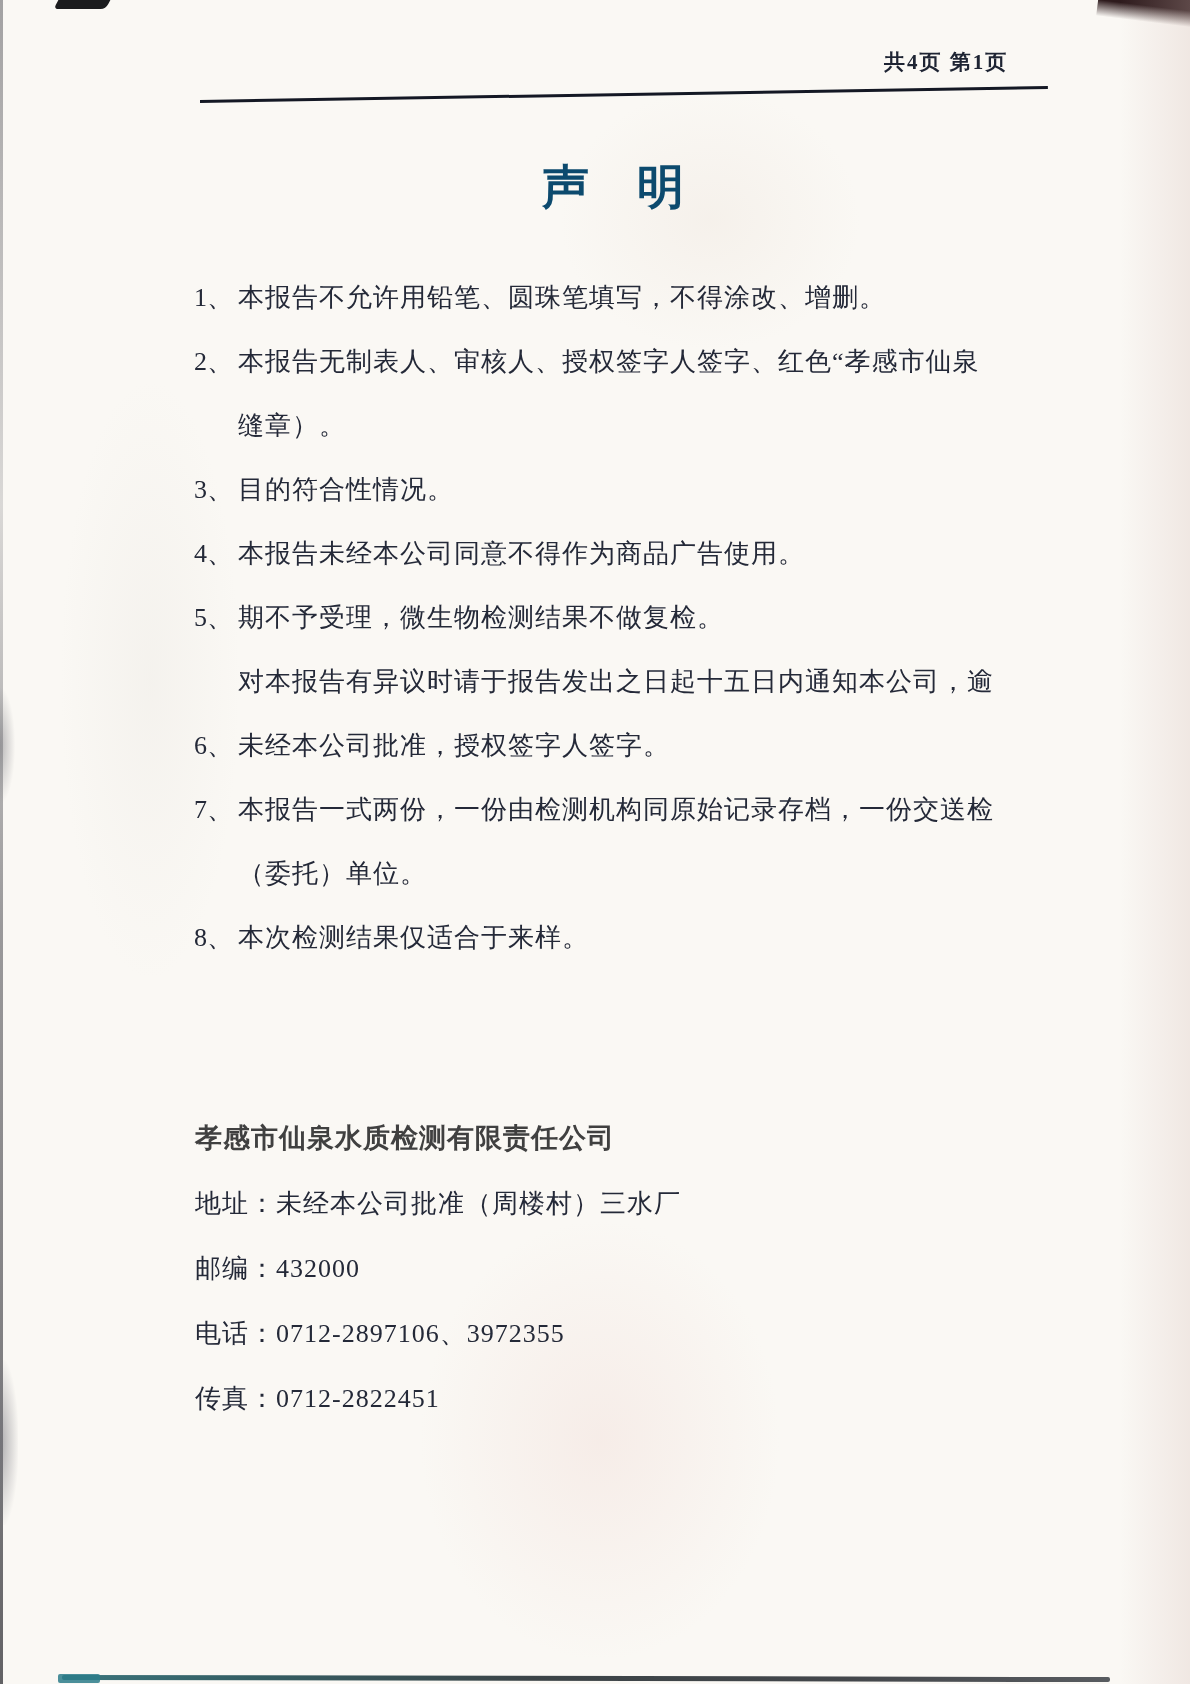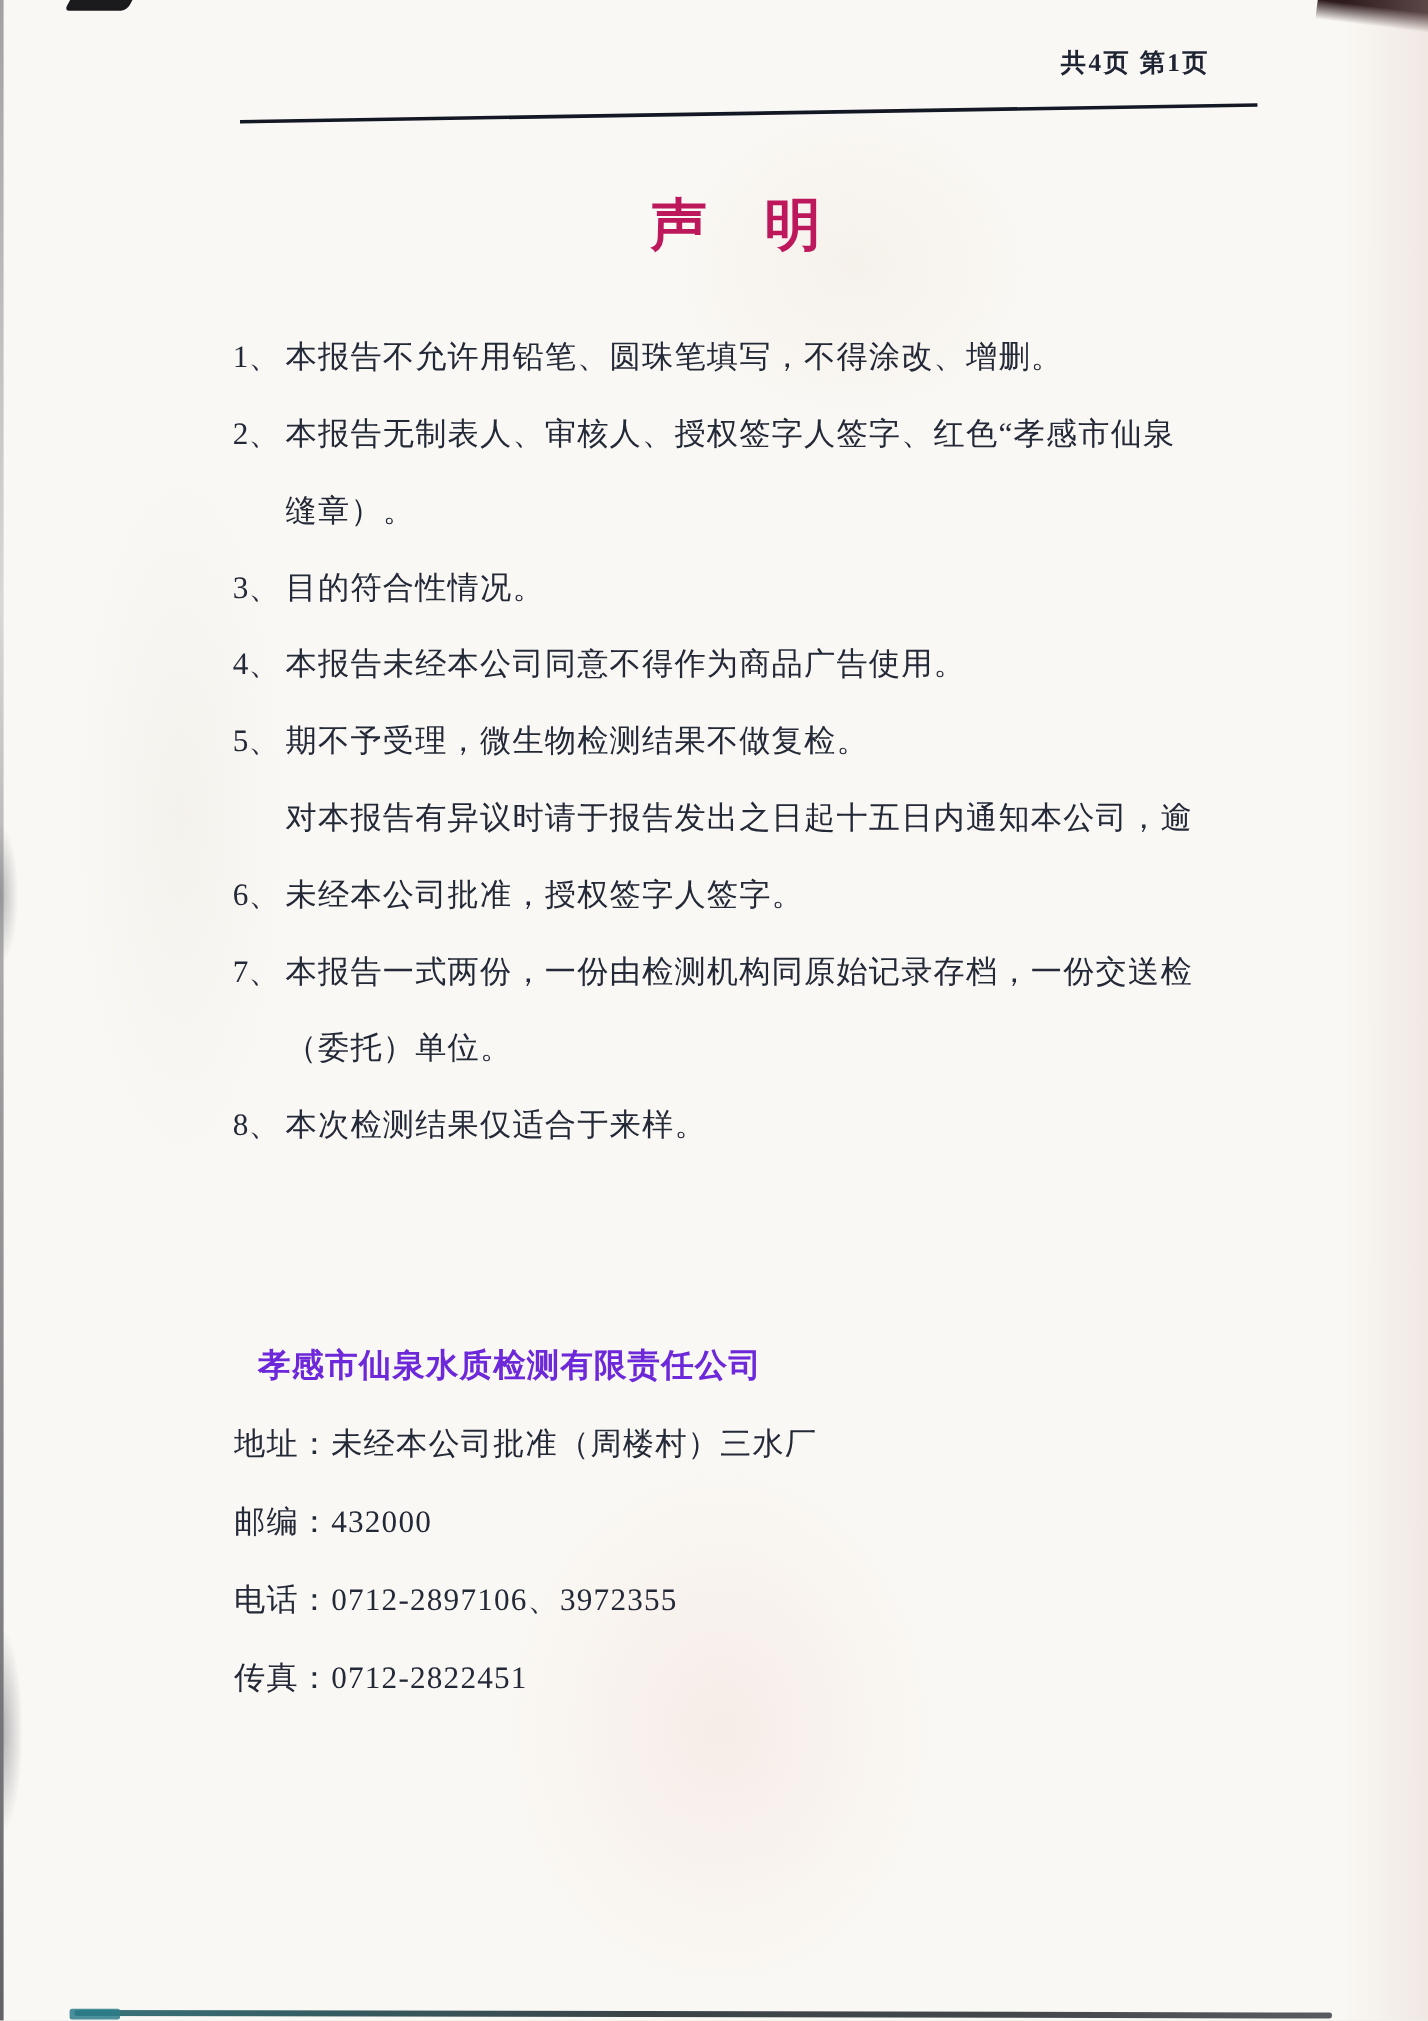--- a/index.html
+++ b/index.html
@@ -14,21 +14,21 @@
     margin: 0 auto;
     background: #faf8f4;
     overflow: hidden;
     font-family: "Liberation Serif", "DejaVu Serif", serif;
     color: #242938;
   }
 
   
   .page-info {
     position: absolute;
-    top: 38px;
+    top: 48px;
     left: 884px;
     font-size: 21px;
     font-weight: bold;
     letter-spacing: 2px;
     color: #1e2433;
     white-space: nowrap;
   }
   .header-rule {
     position: absolute;
     left: 200px;
@@ -42,21 +42,21 @@
 
   
   .doc-title {
     position: absolute;
     top: 156px;
     left: 542px;
     font-family: "Liberation Sans", "DejaVu Sans", sans-serif;
     font-size: 47px;
     font-weight: bold;
     letter-spacing: 48px;
-    color: #be185d;
+    color: #0c4a6e;
     white-space: nowrap;
   }
 
   
   .declarations {
     position: absolute;
     left: 192px;
     top: 266px;
     width: 890px;
     font-size: 26px;
@@ -85,22 +85,21 @@
     line-height: 65px;
   }
   .footer-line {
     white-space: nowrap;
     letter-spacing: 1px;
   }
   .company {
     font-family: "Liberation Sans", "DejaVu Sans", sans-serif;
     font-size: 27px;
     font-weight: bold;
-    color: #6d28d9;
-    margin-left: 20px;
+    color: #404040;
   }
 
   
   .artifact { position: absolute; pointer-events: none; }
   .corner-top-left {
     left: 56px; top: 0;
     width: 52px; height: 9px;
     background: #1b1b1d;
     transform: skewX(-28deg);
     border-radius: 0 0 5px 4px;

